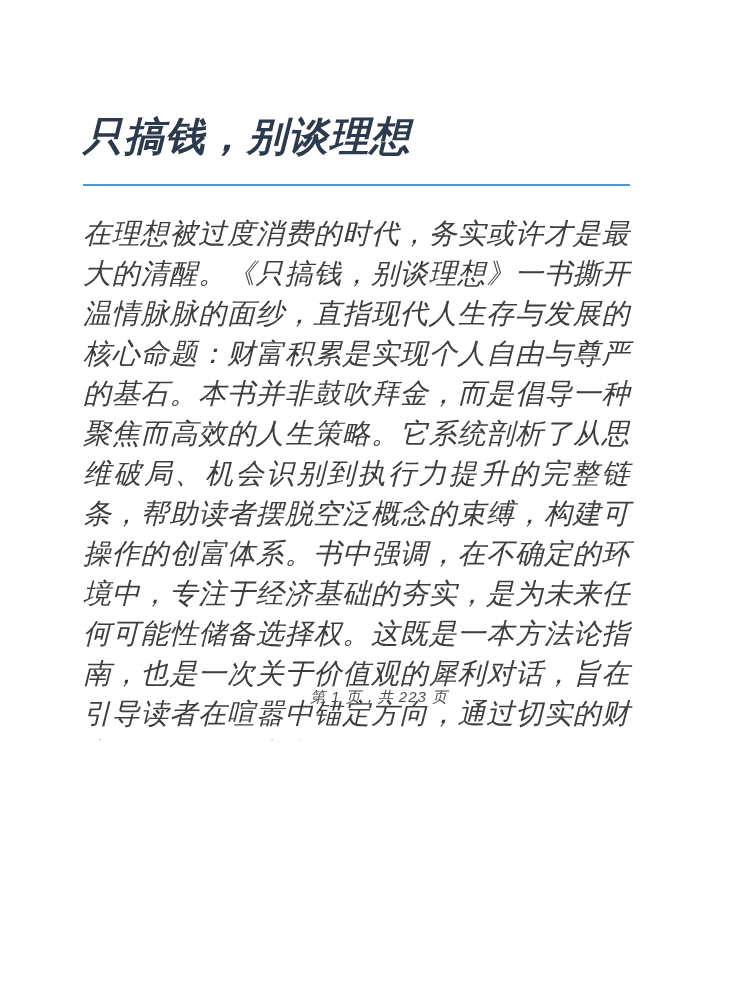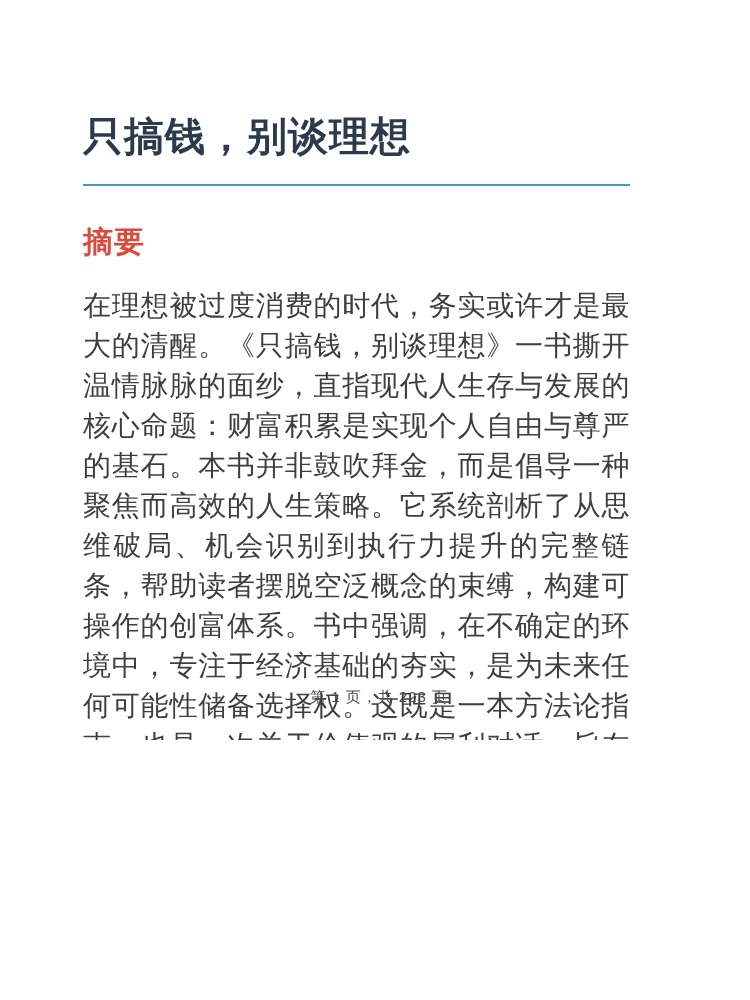--- a/index.html
+++ b/index.html
@@ -16,20 +16,21 @@
     font-family: "Liberation Sans", "DejaVu Sans", sans-serif;
   }
   body { background: var(--page-bg); }
   .page {
     position: relative;
     width: 750px;
     height: 740px;
     background: var(--page-bg);
     padding: 110px 120px 0 83px;
     overflow: hidden;
+    font-style: italic;
   }
   .doc-title {
     font-size: 40px;
     line-height: 52px;
     font-weight: 700;
     color: var(--title-color);
     letter-spacing: 1px;
   }
   .title-divider {
     border: none;
@@ -68,20 +69,19 @@
   }
 </style>
 </head>
 <body>
 
 <div class="page">
   <h1 class="doc-title">只搞钱，别谈理想</h1>
 
   <hr class="title-divider">
 
-  <h2 class="section-heading abstract-heading">摘要</h2>
 
   <p class="abstract-body">在理想被过度消费的时代，务实或许才是最大的清醒。《只搞钱，别谈理想》一书撕开温情脉脉的面纱，直指现代人生存与发展的核心命题：财富积累是实现个人自由与尊严的基石。本书并非鼓吹拜金，而是倡导一种聚焦而高效的人生策略。它系统剖析了从思维破局、机会识别到执行力提升的完整链条，帮助读者摆脱空泛概念的束缚，构建可操作的创富体系。书中强调，在不确定的环境中，专注于经济基础的夯实，是为未来任何可能性储备选择权。这既是一本方法论指南，也是一次关于价值观的犀利对话，旨在引导读者在喧嚣中锚定方向，通过切实的财富增长，赢得定义自我生活的终极能力。</p>
 
   <h2 class="section-heading toc-heading">目录</h2>
 
   <div class="page-footer">第 1 页，共 223 页</div>
 </div>
 
 </body></html>

